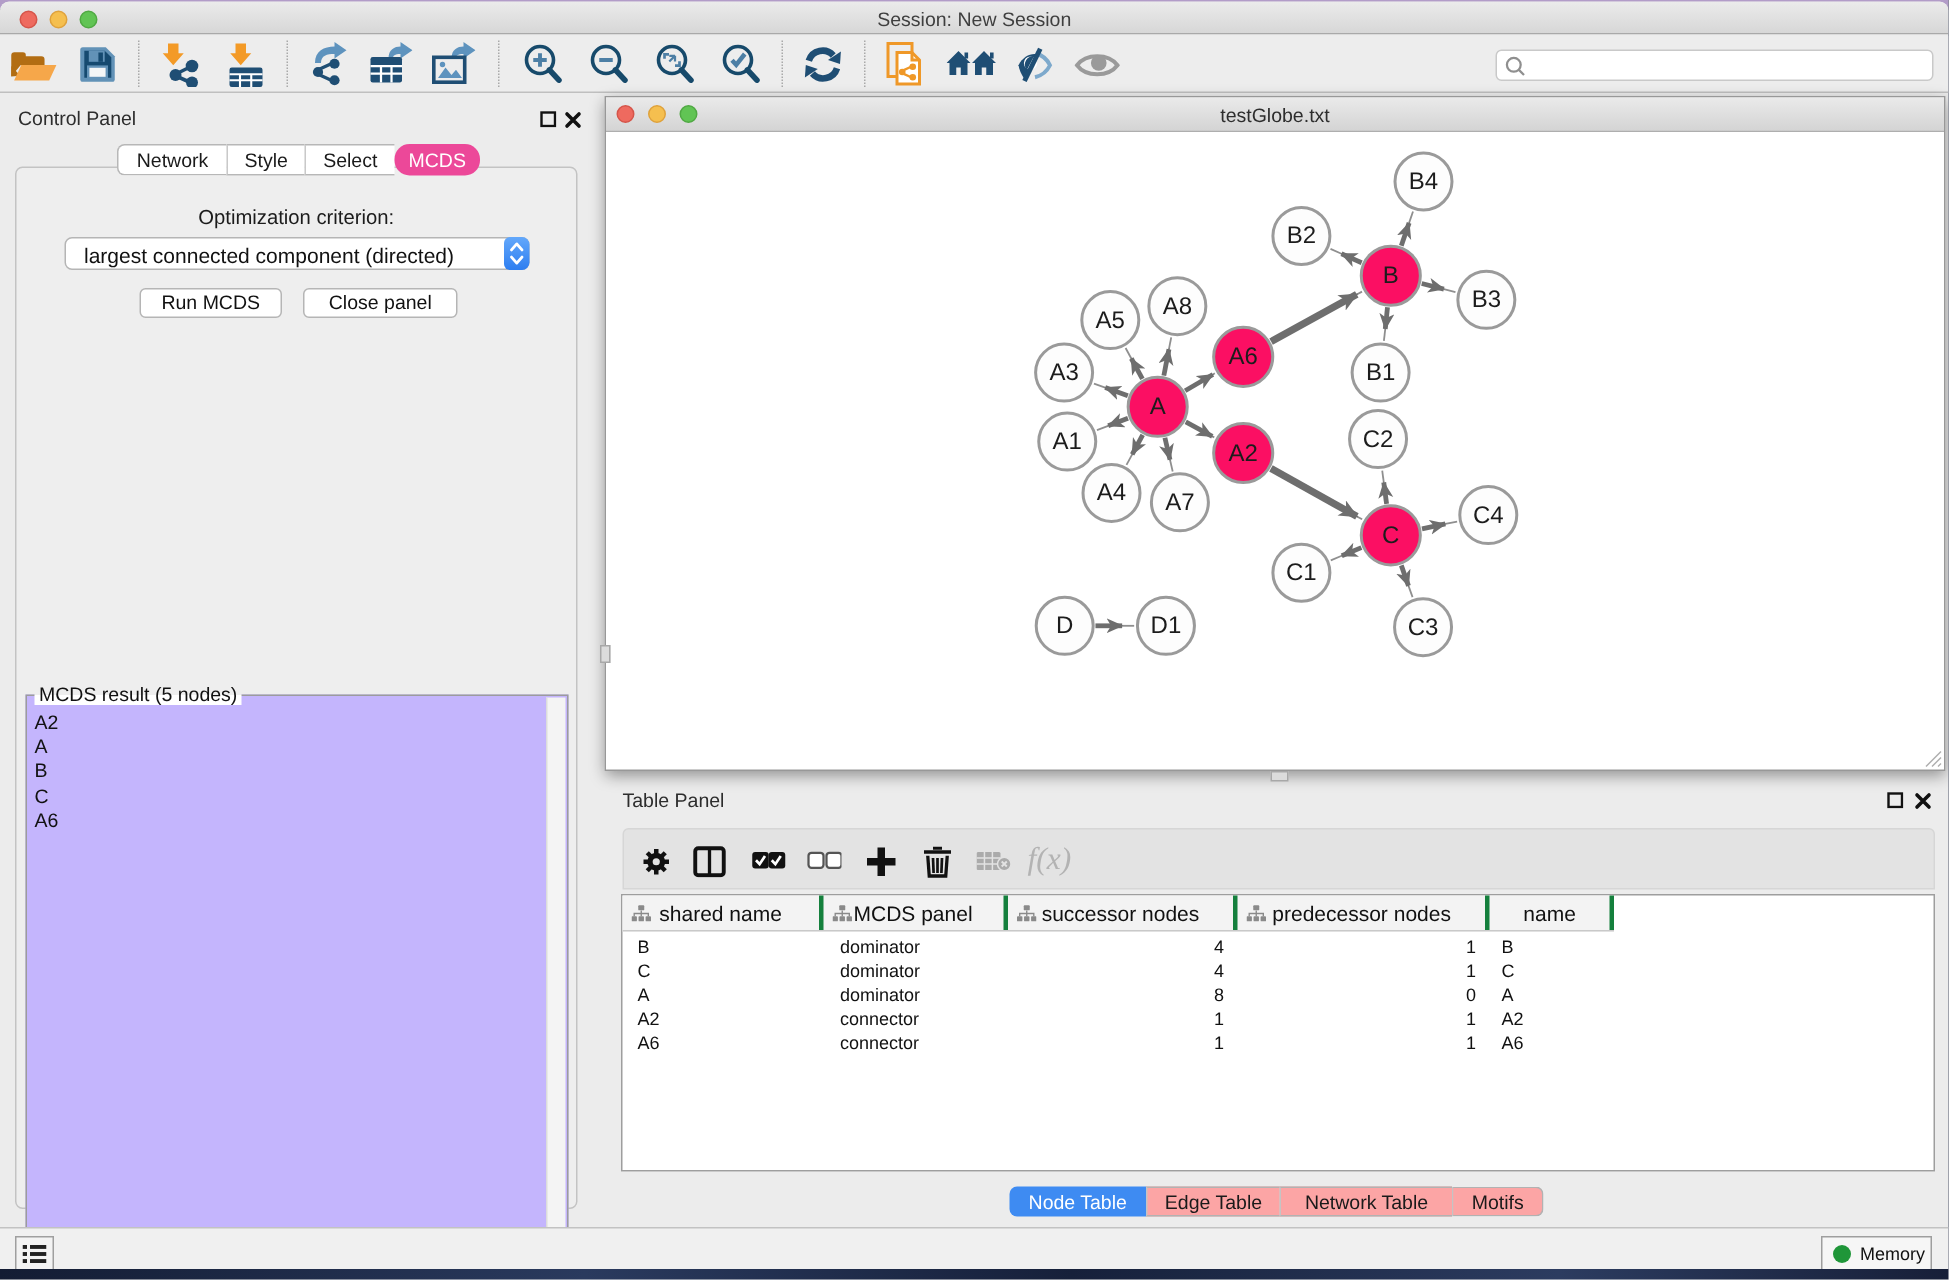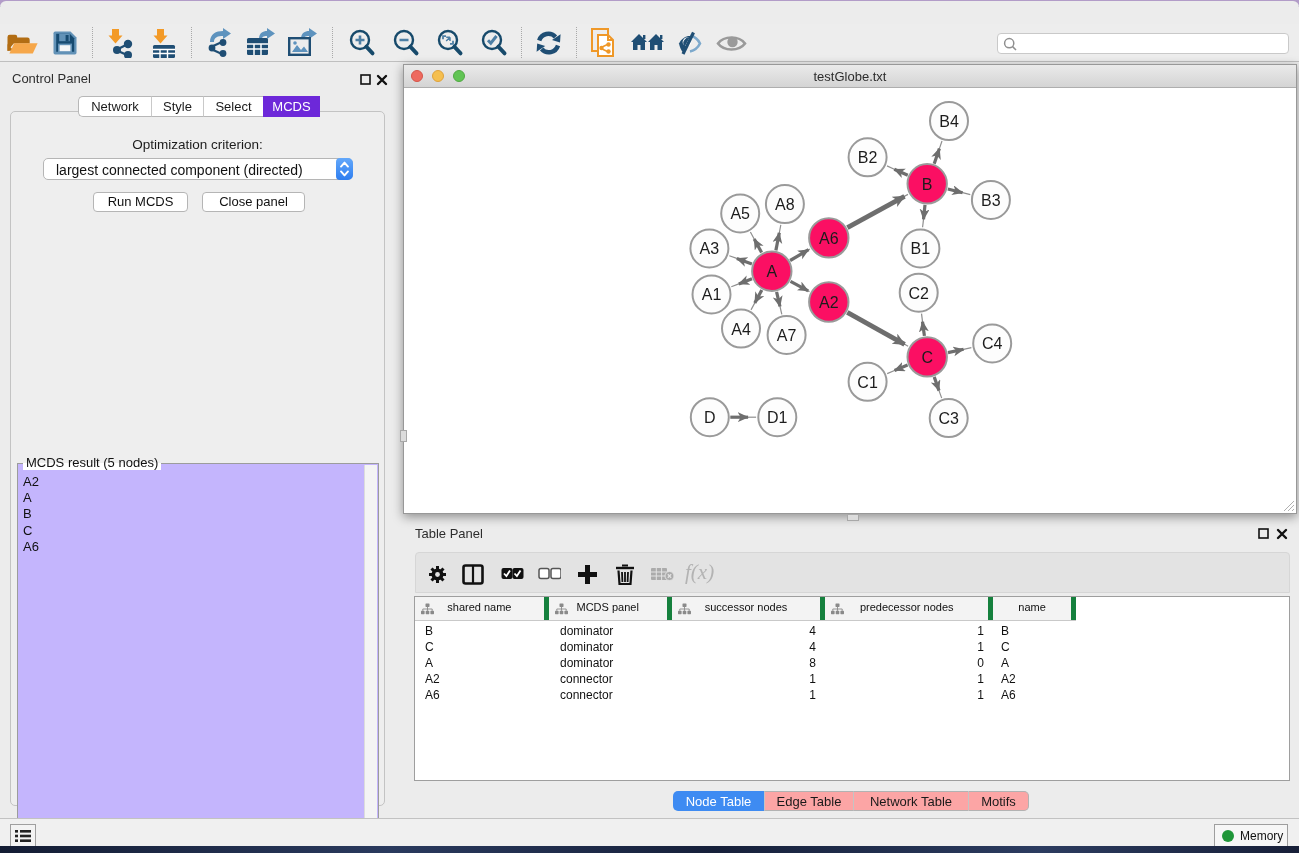--- a/index.html
+++ b/index.html
@@ -12,53 +12,59 @@
 #toolbar{position:absolute;left:0;top:23px;width:100%;height:38px;background:#ededed;border-bottom:1px solid #bfbfbf}
 .tsep{position:absolute;top:3px;height:31px;width:0;border-left:1px dotted #a9a9a9}
 .ticon{position:absolute;top:0}
 #search{position:absolute;left:997px;top:9px;width:292px;height:21px;background:#fff;border:1px solid #c9c9c9;border-radius:4px}
 #cpTitle{position:absolute;left:12px;top:70px;font-size:13px;color:#2d2d2d}
 .pbtn{position:absolute;color:#111}
 #tabrow{position:absolute;left:78px;top:95px;height:21px;display:flex;font-size:13px;z-index:5}
 #tabrow .seg{height:21px;background:#fff;border-top:1px solid #b7b7b7;border-bottom:1px solid #b7b7b7;display:flex;align-items:center;justify-content:center;color:#1a1a1a}
 #tabrow .seg.first{border-left:1px solid #b7b7b7;border-radius:5px 0 0 5px}
 #tabrow .seg+.seg{border-left:1px solid #c9c9c9}
-#tabrow .seg.sel{background:#6d28d9;color:#fff;border:none;border-radius:0}
+#tabrow .seg.sel{background:#ec4899;color:#fff;border:none;border-radius:10px}
 #cpanel{position:absolute;left:10px;top:110px;width:375px;height:695px;background:#eeeeee;border:1px solid #c3c3c3;border-radius:5px}
 #optlab{position:absolute;left:0;top:136px;width:395px;text-align:center;font-size:13.5px;color:#1c1c1c}
 #combo{position:absolute;left:43px;top:157px;width:310px;height:22px;background:#fff;border:1px solid #b5b5b5;border-radius:5px}
 #combo .txt{position:absolute;left:12px;top:3px;font-size:14px;color:#111}
 #combo .step{position:absolute;right:-1px;top:-1px;width:17px;height:22px;border-radius:4px 5px 5px 4px;background:linear-gradient(#63a8fb,#2e7ef0)}
 .btn{position:absolute;height:20px;background:#fff;border:1px solid #b5b5b5;border-radius:4px;font-size:13px;color:#111;text-align:center;line-height:18px}
 #mcdsbox{position:absolute;left:17px;top:462px;width:362px;height:385px;background:#c4b5fd;border:1px solid #9c9c9c}
 #mcdsbox .legend{position:absolute;left:5px;top:-9px;font-size:13px;color:#111;padding:0 3px;background:linear-gradient(#eeeeee 55%,#ffffff 55%)}
 #mcdsbox .items{position:absolute;left:5px;top:10px;font-size:13px;color:#111;line-height:16.2px}
 #mcdsbox .sb{position:absolute;right:1px;top:1px;bottom:1px;width:13px;background:#f4f4f4;border-left:1px solid #dcdcdc}
 #netwin{position:absolute;left:403px;top:63px;width:894px;height:450px;background:#fff;border:1px solid #989898;box-shadow:0 3px 10px rgba(0,0,0,0.4)}
 #nettb{position:absolute;left:0;top:0;width:100%;height:23px;background:linear-gradient(#eaeaea,#d4d4d4);border-bottom:1px solid #aeaeae}
 #nettb .t{position:absolute;width:100%;text-align:center;top:4px;font-size:13px;color:#2d2d2d}
 #tpTitle{position:absolute;left:415px;top:525px;font-size:13px;color:#2d2d2d}
 #ttool{position:absolute;left:415px;top:551px;width:875px;height:41px;background:#e3e3e3;border:1px solid #d6d6d6;border-radius:4px 4px 0 0}
 #ttable{position:absolute;left:414px;top:595px;width:876px;height:185px;background:#fff;border:1px solid #9e9e9e}
 #thead{position:absolute;left:0;top:0;width:661px;height:24px;background:#f3f3f3;border-bottom:1px solid #c9c9c9;display:flex}
-#thead .hc{height:100%;border-right:5px solid #15803d;position:relative;font-size:11px;color:#111}
+#thead .hc{height:100%;border-right:3px solid #15803d;position:relative;font-size:14px;color:#111}
 #thead .hc svg{position:absolute;left:6px;top:6px}
 #thead .hc span{position:absolute;width:100%;text-align:center;top:4px}
 .trow{position:absolute;font-size:12px;color:#111;height:16px;line-height:16px}
 #btabs{position:absolute;left:673px;top:790px;height:20px;display:flex;font-size:13px}
 #btabs .seg{height:20px;background:#fca5a5;border-top:1px solid #b2b2b2;border-bottom:1px solid #b2b2b2;display:flex;align-items:center;justify-content:center;color:#1a1a1a}
 #btabs .seg.last{border-right:1px solid #b2b2b2;border-radius:0 5px 5px 0}
 #btabs .seg+.seg{border-left:1px solid #c4c4c4}
 #btabs .seg.sel{background:#3e8bf2;color:#fff;border:none;border-radius:5px 0 0 5px}
 #status{position:absolute;left:0;top:817px;width:100%;height:29px;background:#f0f0f0;border-top:1px solid #c2c2c2}
 #listbtn{position:absolute;left:10px;top:5px;width:26px;height:23px;background:#f3f3f3;border:1px solid #9f9f9f}
 #membtn{position:absolute;left:1214px;top:5px;width:74px;height:23px;background:#f6f6f6;border:1px solid #9e9e9e;font-size:12px;color:#111}
 </style></head><body>
 <div id="deskTop"></div>
 <div id="win">
+  <div id="titlebar">
+    <div class="tl" style="left:13px;background:#ee6a5f;border:0.5px solid #d5554a"></div>
+    <div class="tl" style="left:33px;background:#f5bf4f;border:0.5px solid #dfa23c"></div>
+    <div class="tl" style="left:53px;background:#61c454;border:0.5px solid #50a943"></div>
+    <div class="t">Session: New Session</div>
+  </div>
   <div id="toolbar">
       <svg class="ticon" style="left:5px;top:6px" width="36" height="26" viewBox="0 0 36 26">
 <path d="M2.5,21 V7 q0,-2.2 2.2,-2.2 h5.6 q1.9,0 1.9,1.9 V7.5 h10.3 q2.2,0 2.2,2.2 v3.8 h-16 z" fill="#b26d13"></path>
 <path d="M2.5,21 V14 l6,6.5 z" fill="#b26d13"></path>
 <path d="M9.2,13.3 L32.6,13.3 L27.8,23.6 L4.4,23.6 z" fill="#f6a74a"></path>
 </svg>
 <svg class="ticon" style="left:53px;top:7px" width="24" height="24" viewBox="0 0 24 24">
 <path d="M2.2,0.5 h15.3 l6,6 V21.8 q0,1.7 -1.7,1.7 H2.2 q-1.7,0 -1.7,-1.7 V2.2 q0,-1.7 1.7,-1.7 z" fill="#6292b7"></path>
 <path d="M3.2,2.8 h13.6 l4.4,4.4 v13.6 h-18 z" fill="#164a70"></path>
 <rect x="6.2" y="2.8" width="10.6" height="7.4" fill="#6292b7"></rect>

